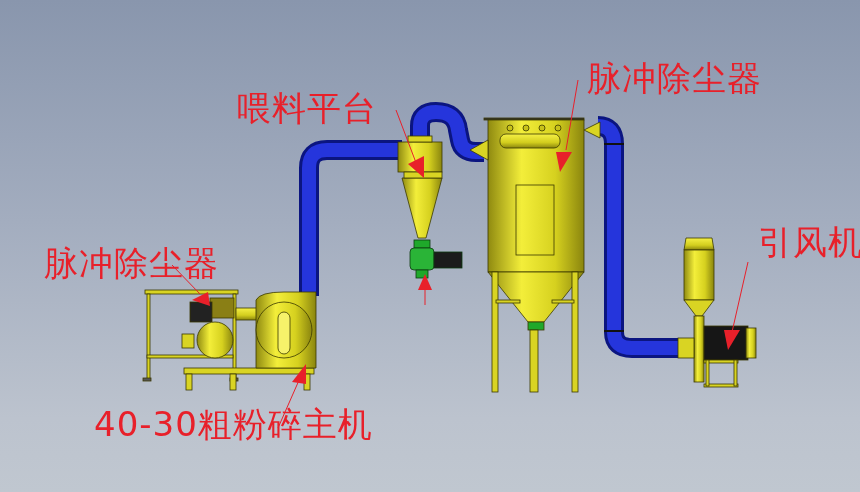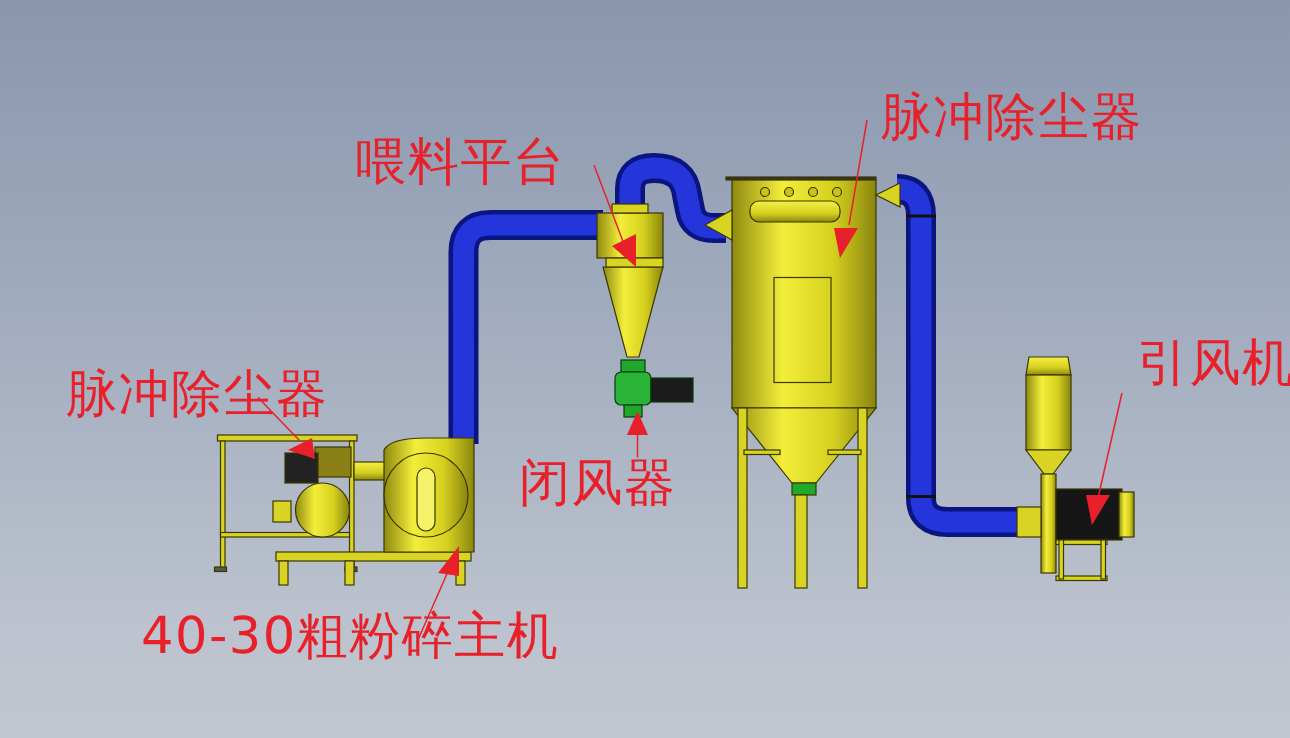--- a/index.html
+++ b/index.html
@@ -141,16 +141,15 @@
     <polygon points="556,152 572,152 560,172" fill="#e8202a"></polygon>
 
     <line x1="748" y1="262" x2="732" y2="332" stroke="#e8202a" stroke-width="1"></line>
     <polygon points="724,330 740,330 728,350" fill="#e8202a"></polygon>
   </g>
 </svg>
 
   <div class="lbl" style="left:44px;top:249px;">脉冲除尘器</div>
   <div class="lbl" style="left:46px;top:410px;margin-left:48px;">40-30粗粉碎主机</div>
   <div class="lbl" style="left:237px;top:94px;">喂料平台</div>
-  <div class="lbl" style="left:346px;top:308px;">闭风器</div>
   <div class="lbl" style="left:587px;top:64px;">脉冲除尘器</div>
   <div class="lbl" style="left:758px;top:228px;">引风机</div>
 </div>
 
 </body></html>

